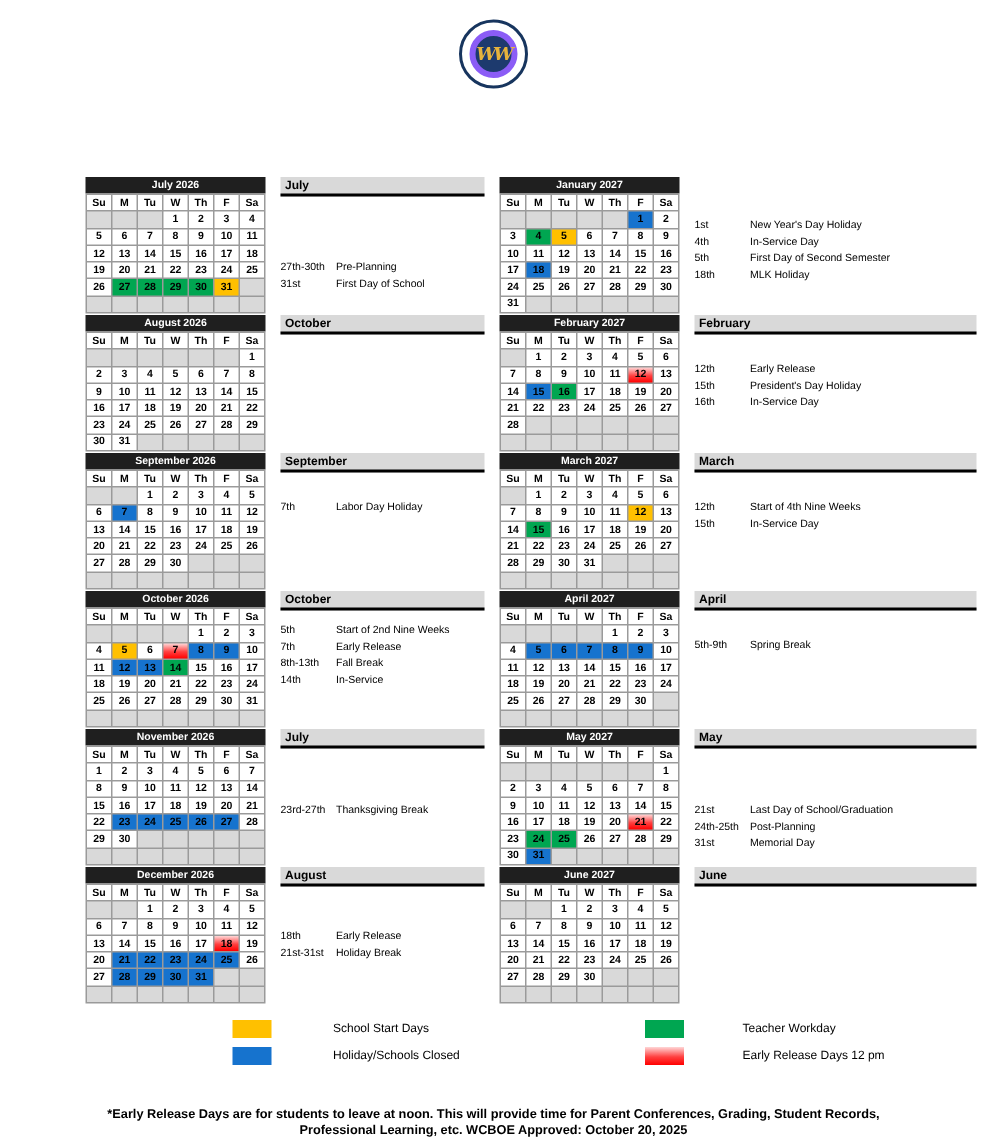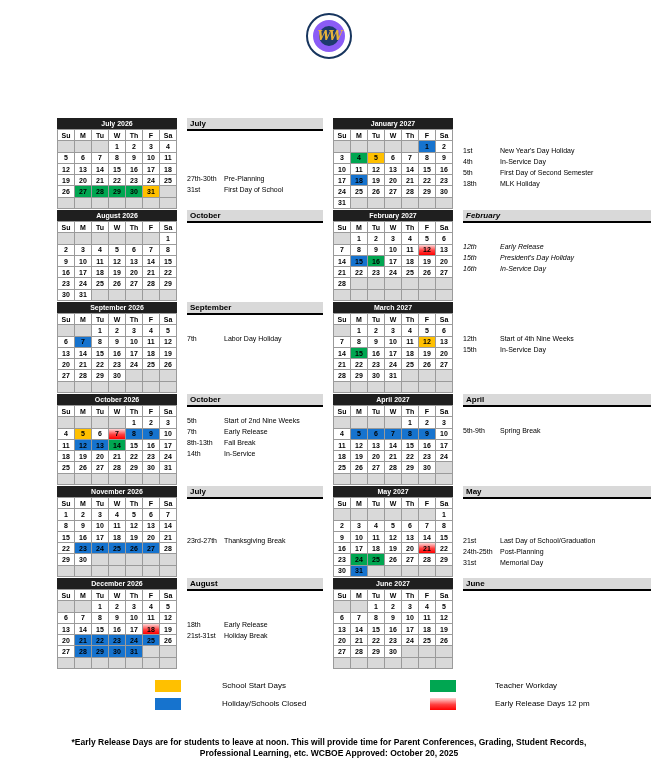--- a/index.html
+++ b/index.html
@@ -2,21 +2,21 @@
 <html><head>
 <meta charset="utf-8">
 <style>
   html,body{margin:0;padding:0;background:#fff;}
   body{width:658px;height:765px;font-family:"Liberation Sans",sans-serif;-webkit-font-smoothing:antialiased;}
   .page{position:relative;width:658px;height:765px;background:#fff;overflow:hidden;}
 
   
   .logo{position:absolute;left:50%;top:13px;transform:translateX(-50%);width:46px;height:46px;border-radius:50%;
         background:#fff;border:2px solid #17355e;box-sizing:border-box;display:flex;align-items:center;justify-content:center;}
-  .logo-inner{width:32px;height:32px;border-radius:50%;background:#1d3a6e;border:6px solid #8b5cf6;box-sizing:border-box;
+  .logo-inner{width:32px;height:32px;border-radius:50%;background:#1d3a6e;border:4px solid #8b5cf6;box-sizing:border-box;
         color:#e6b33c;font-family:"DejaVu Serif",serif;font-weight:bold;font-style:italic;font-size:12px;
         display:flex;align-items:center;justify-content:center;letter-spacing:-2px;}
   .title-wrap{position:absolute;top:68px;left:0;width:100%;text-align:center;font-weight:bold;font-size:13px;color:#3a3a3a;line-height:15px;}
 
   
   .months{position:absolute;left:57px;top:118px;display:grid;grid-template-columns:120px 136px 120px 188px;column-gap:10px;grid-auto-rows:92px;}
 
   .cal{width:120px;}
   .cal-title{background:#1f1f1f;color:#fff;font-size:7px;font-weight:bold;text-align:center;height:11px;line-height:11px;}
   .cal-grid{display:grid;grid-template-columns:repeat(7,1fr);grid-auto-rows:10.3px;gap:1px;padding:1px;background:#9a9a9a;}
@@ -558,21 +558,21 @@
           <div class="day empty"></div>
           <div class="day empty"></div>
           <div class="day empty"></div>
           <div class="day empty"></div>
           <div class="day empty"></div>
           <div class="day empty"></div>
           <div class="day empty"></div>
           <div class="day empty"></div>
         </div>
       </div>
-      <div class="ev" style="grid-area: 2 / 4; font-style: italic;">
+      <div class="ev" style="grid-area: 2 / 4;">
         <div class="ev-title">February</div>
         <div class="ev-line" style="top: 33px;">
           <span class="ev-when">12th</span>
           <span class="ev-what">Early Release</span>
         </div>
         <div class="ev-line" style="top: 44px;">
           <span class="ev-when">15th</span>
           <span class="ev-what">President's Day Holiday</span>
         </div>
         <div class="ev-line" style="top: 55px;">
@@ -628,20 +628,21 @@
           <div class="day empty"></div>
           <div class="day empty"></div>
           <div class="day empty"></div>
           <div class="day empty"></div>
           <div class="day empty"></div>
           <div class="day empty"></div>
           <div class="day empty"></div>
         </div>
       </div>
       <div class="ev" style="grid-area: 3 / 4;">
+        <div class="ev-title">March</div>
         <div class="ev-line" style="top: 33px;">
           <span class="ev-when">12th</span>
           <span class="ev-what">Start of 4th Nine Weeks</span>
         </div>
         <div class="ev-line" style="top: 44px;">
           <span class="ev-when">15th</span>
           <span class="ev-what">In-Service Day</span>
         </div>
       </div>
       <div class="cal" style="grid-area: 4 / 3;">

